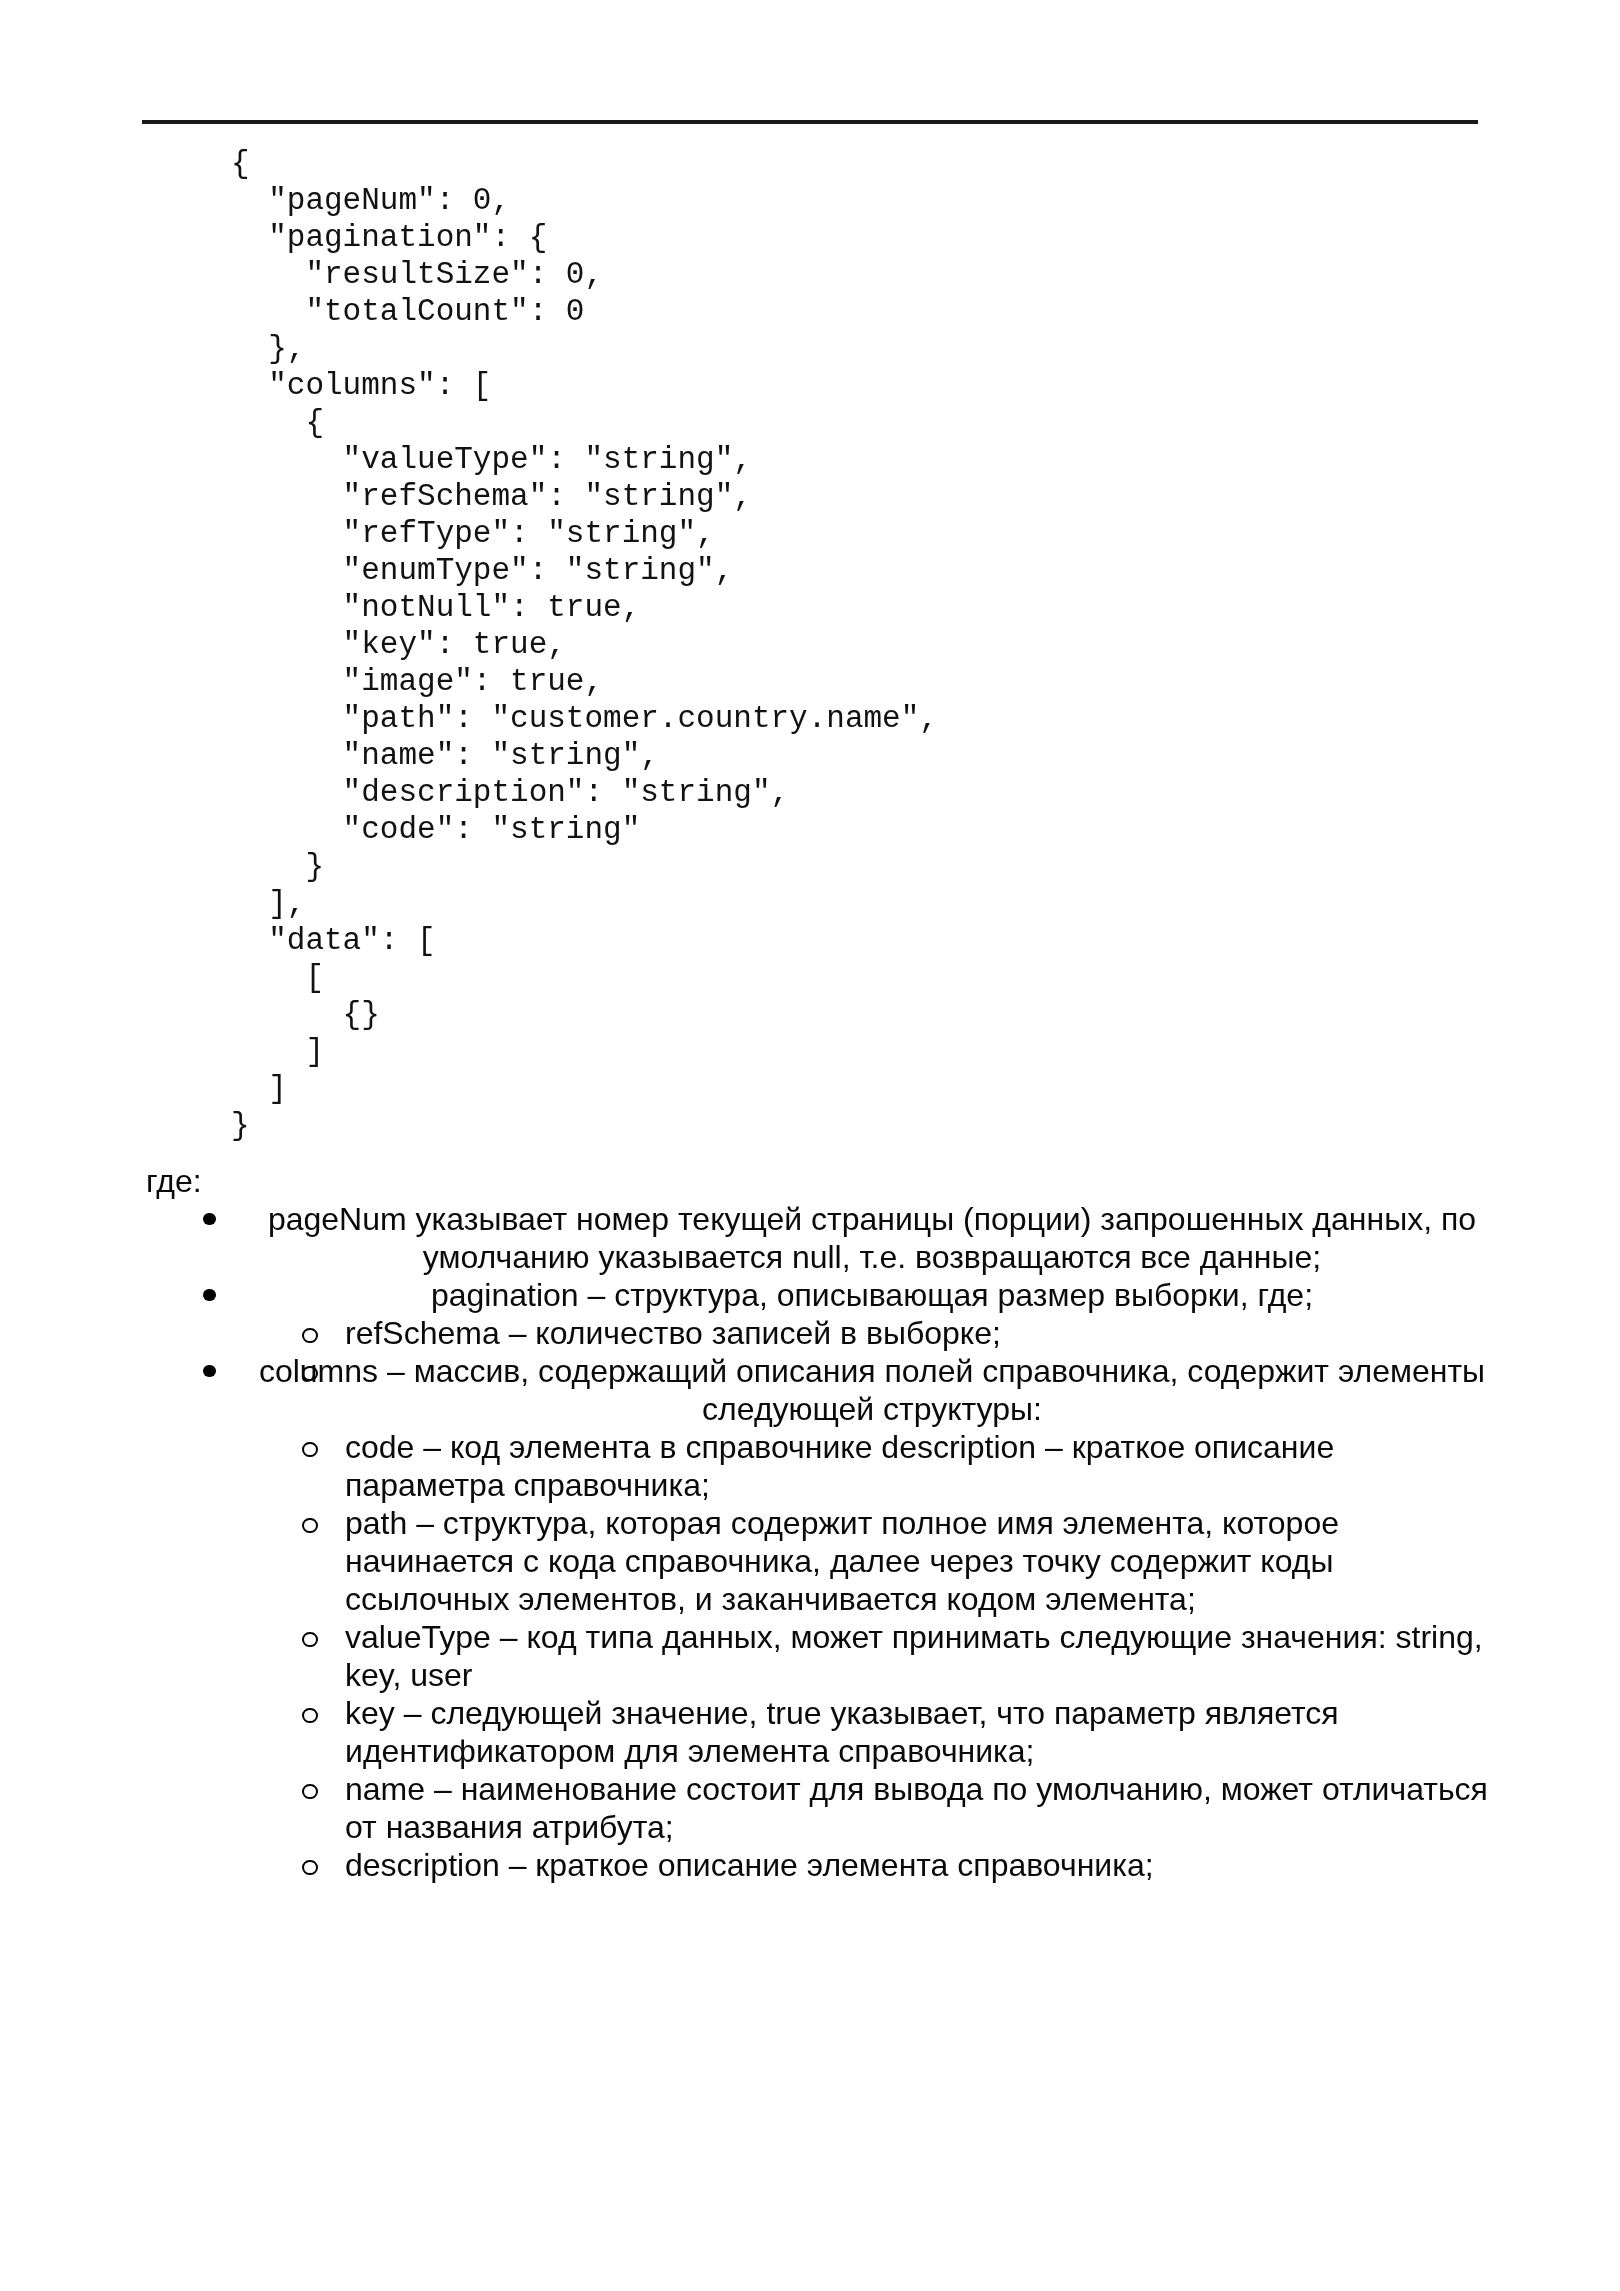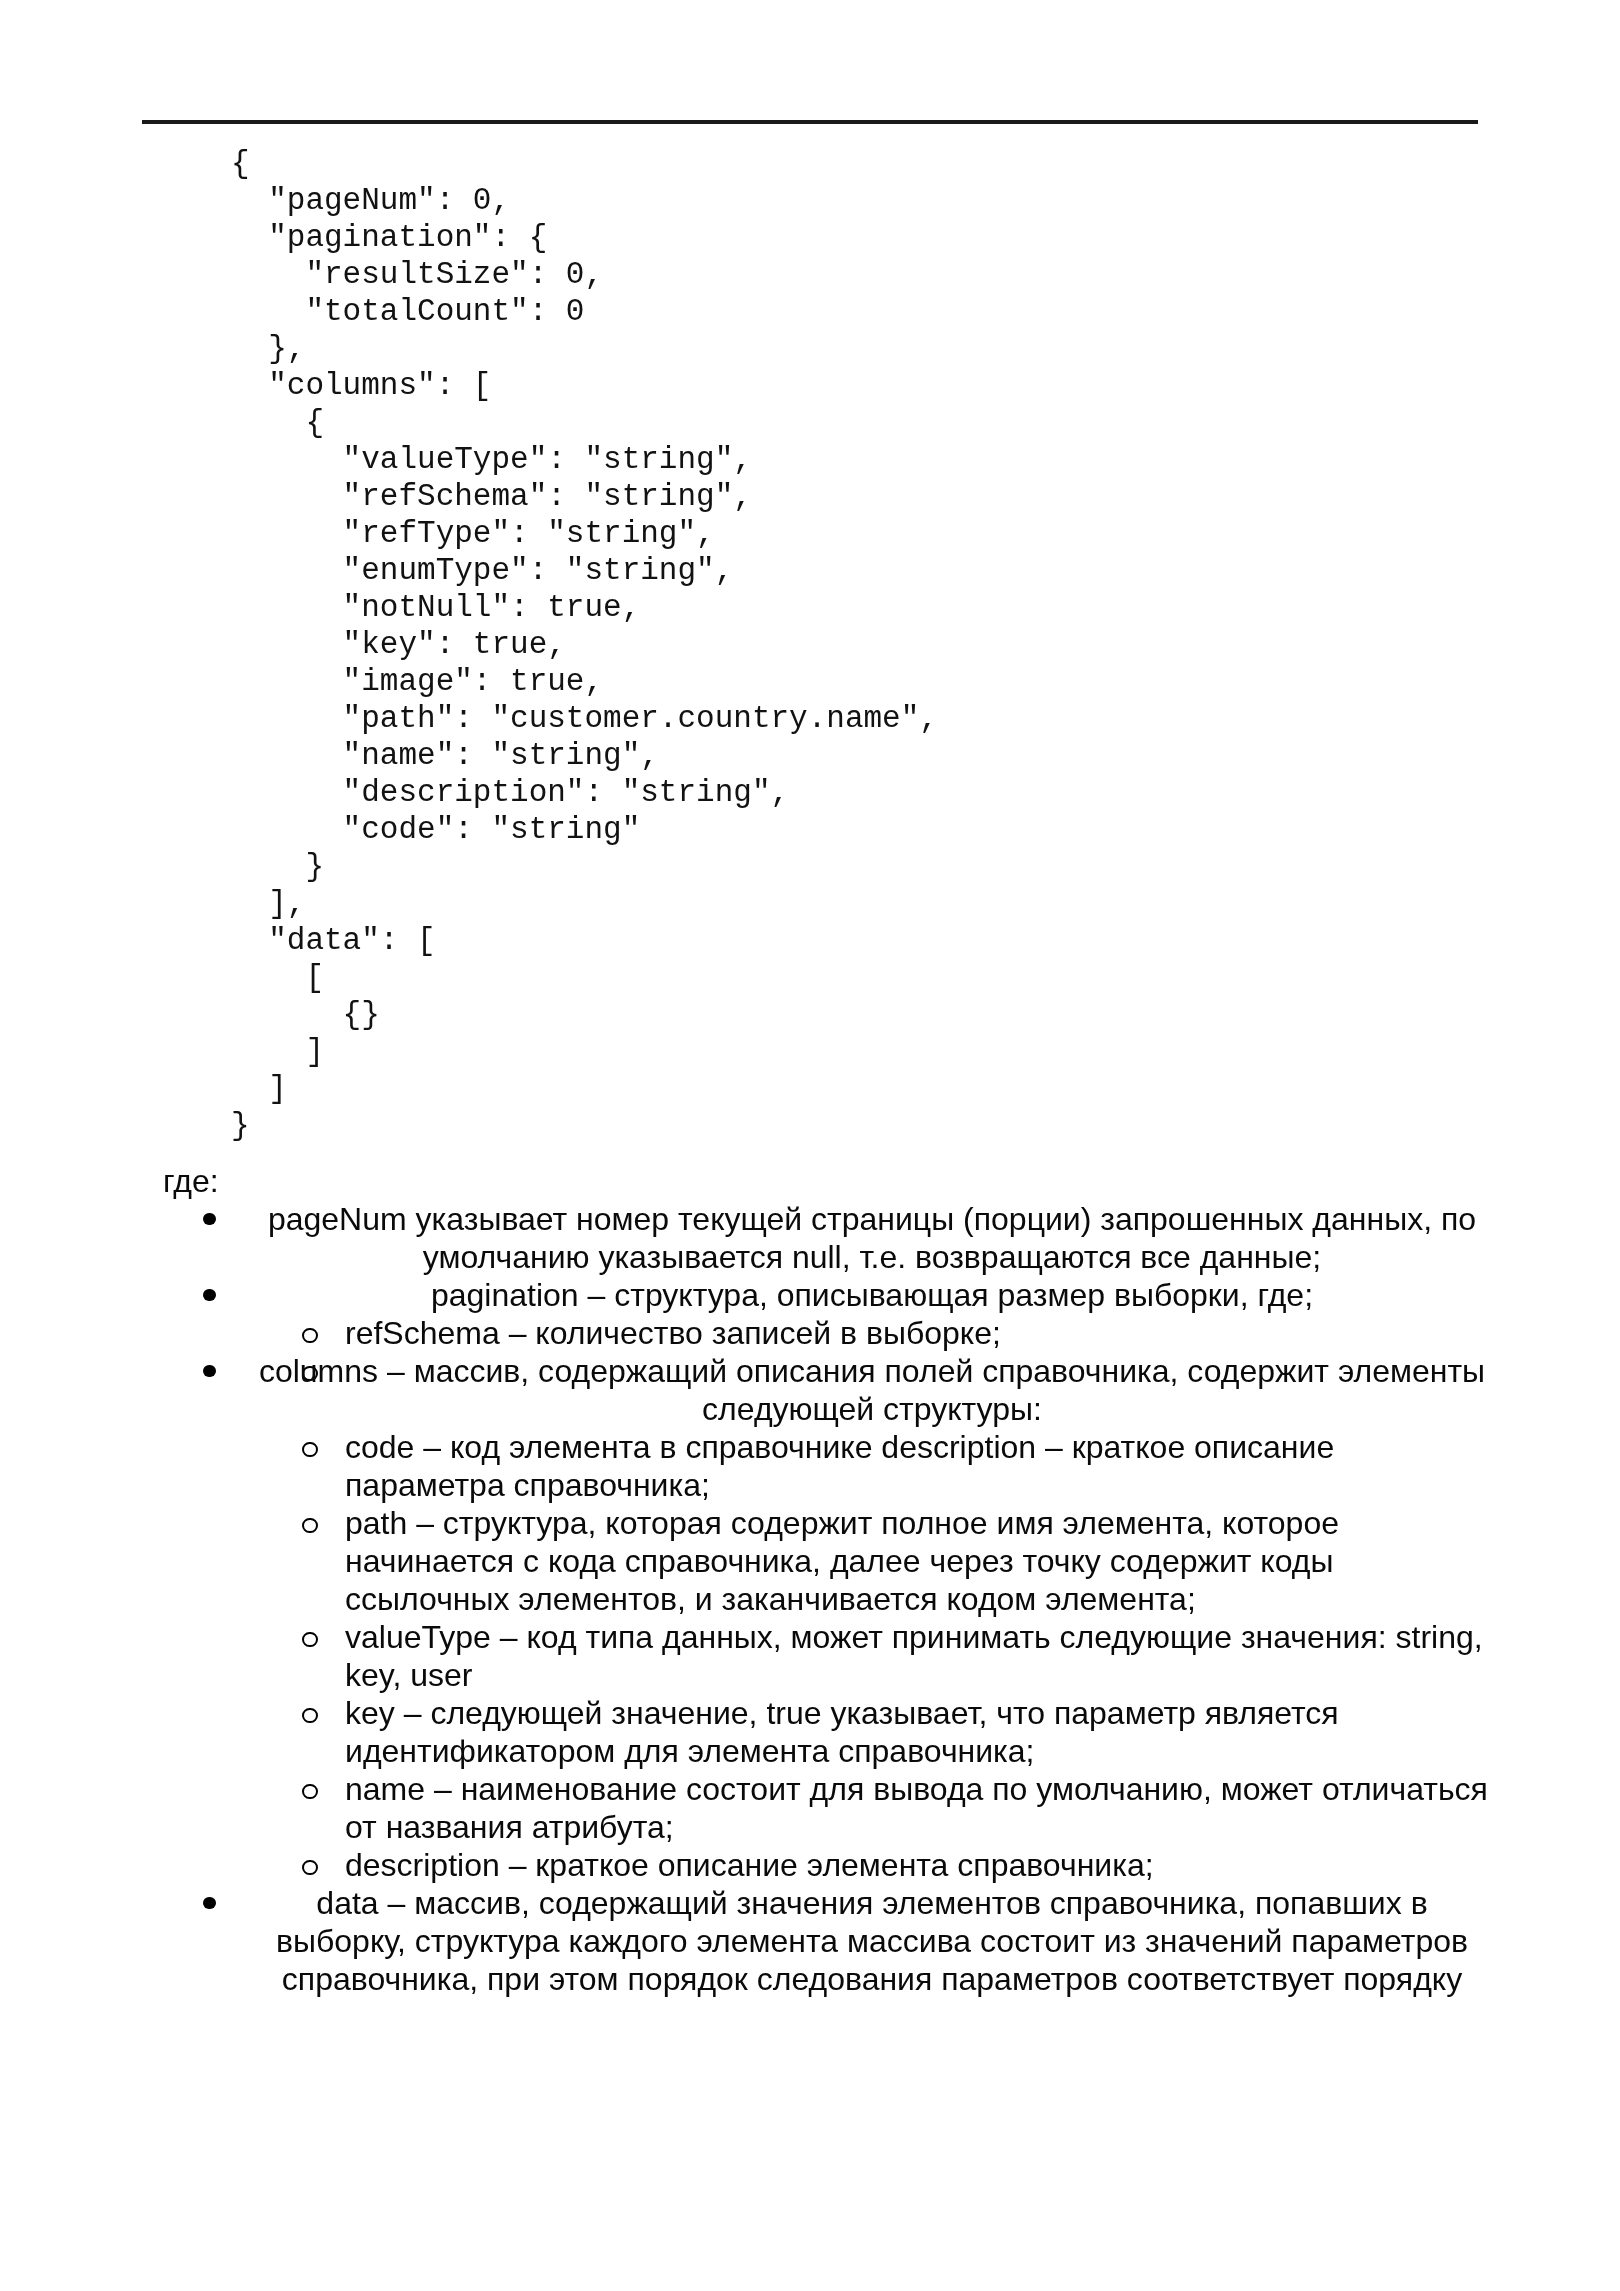--- a/index.html
+++ b/index.html
@@ -37,21 +37,21 @@
   }
   .where-content {
     position: absolute;
     left: 142px;
     top: 1162px;
     width: 1355px;
     font-size: 32px;
     line-height: 38px;
   }
   .where-label {
-    margin-left: 21px;
+    margin-left: 4px;
   }
   .li {
     position: relative;
     box-sizing: border-box;
   }
   .li.level1 { padding-left: 105px; text-align: center; }
   .li.level2 { padding-left: 203px; padding-right: 2px; }
   .marker {
     position: absolute;
     top: 12.7px;
@@ -111,17 +111,16 @@
         <div class="li level1"><span class="marker disc"></span><span class="li-text">pagination – структура, описывающая размер выборки, где;</span></div>
         <div class="li level2"><span class="marker circle"></span><span class="li-text">refSchema – количество записей в выборке;</span></div>
         <div class="li level2"><span class="marker circle"></span></div>
         <div class="li level1"><span class="marker disc"></span><span class="li-text">columns – массив, содержащий описания полей справочника, содержит элементы следующей структуры:</span></div>
         <div class="li level2"><span class="marker circle"></span><span class="li-text">code – код элемента в справочнике description – краткое описание параметра справочника;</span></div>
         <div class="li level2"><span class="marker circle"></span><span class="li-text">path – структура, которая содержит полное имя элемента, которое начинается с кода справочника, далее через точку содержит коды ссылочных элементов, и заканчивается кодом элемента;</span></div>
         <div class="li level2"><span class="marker circle"></span><span class="li-text">valueType – код типа данных, может принимать следующие значения: string, key, user</span></div>
         <div class="li level2"><span class="marker circle"></span><span class="li-text">key – следующей значение, true указывает, что параметр является идентификатором для элемента справочника;</span></div>
         <div class="li level2"><span class="marker circle"></span><span class="li-text">name – наименование состоит для вывода по умолчанию, может отличаться от названия атрибута;</span></div>
         <div class="li level2"><span class="marker circle"></span><span class="li-text">description – краткое описание элемента справочника;</span></div>
-        <div class="li level1"><span class="marker disc"></span><span class="li-text">data – массив, содержащий значения элементов справочника, попавших в выборку, структура каждого элемента массива состоит из значений параметров справочника, при этом порядок следования параметров соответствует порядку</span></div>
       </div>
   </div>
 </div>
 
 
 </body></html>

